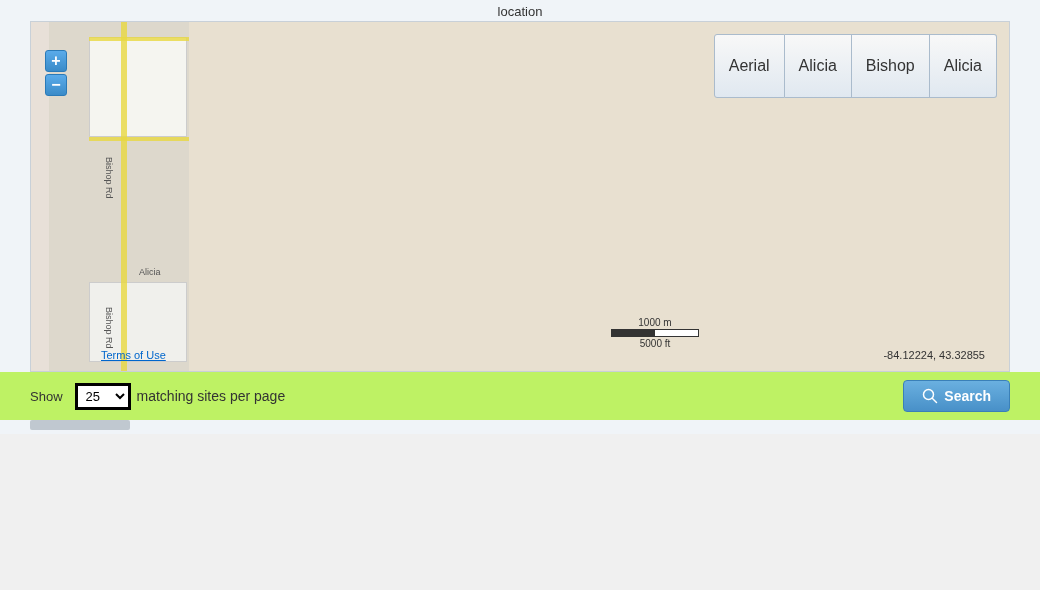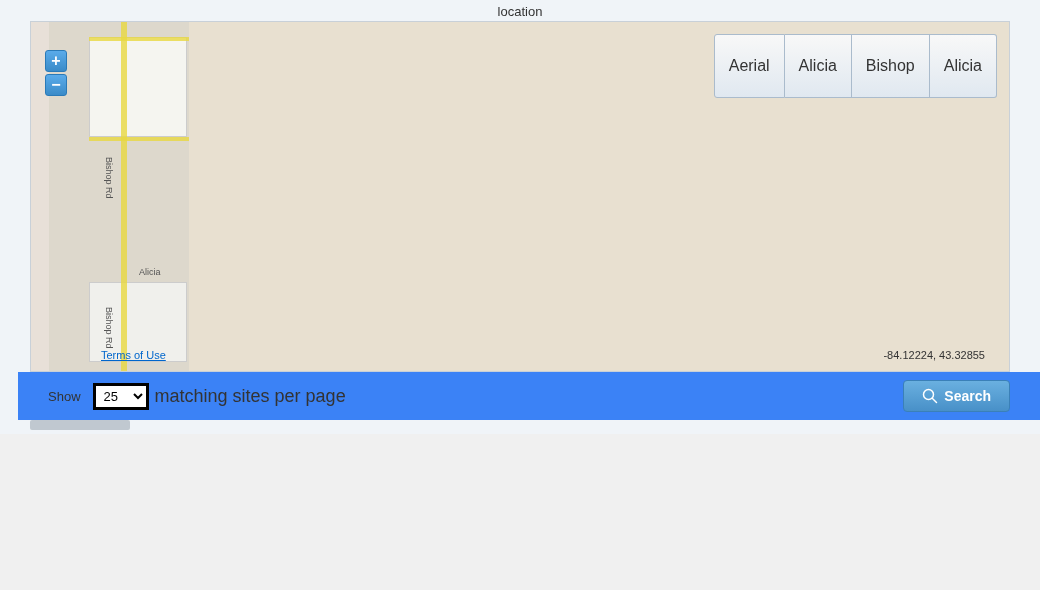--- a/index.html
+++ b/index.html
@@ -257,27 +257,26 @@
       left: 70px;
       font-size: 11px;
       color: #0066cc;
       text-decoration: underline;
       cursor: pointer;
       z-index: 10;
     }
 
     
     .bottom-bar {
-      background: #3b82f6;
+      background: #bef264;
       padding: 8px 30px;
       display: flex;
       align-items: center;
       justify-content: space-between;
       min-height: 44px;
-      margin-left: 18px;
     }
 
     .show-label {
       font-size: 13px;
       color: #333;
       margin-right: 6px;
     }
 
     .show-left {
       display: flex;
@@ -287,21 +286,21 @@
     .per-page-select {
       padding: 2px 4px;
       border: 3px solid #000000;
       background: white;
       font-size: 13px;
       margin: 0 6px;
       cursor: pointer;
     }
 
     .per-page-label {
-      font-size: 18px;
+      font-size: 14px;
       color: #333;
     }
 
     .search-btn {
       background: linear-gradient(to bottom, #6ab0e0, #4890c8);
       border: 1px solid #3a80b8;
       border-radius: 4px;
       padding: 7px 18px;
       color: white;
       font-size: 14px;
@@ -363,20 +362,30 @@
       <button class="zoom-btn">−</button>
     </div>
 
     <div class="map-type-buttons">
       <button class="map-type-btn">Aerial</button>
       <button class="map-type-btn">Alicia</button>
       <button class="map-type-btn">Bishop</button>
       <button class="map-type-btn">Alicia</button>
     </div>
 
+    <div class="scale-bar">
+      <div class="scale-bar-inner">
+        <div class="scale-label-top">1000 m</div>
+        <div class="scale-bar-graphic">
+          <div class="scale-bar-left"></div>
+          <div class="scale-bar-right"></div>
+        </div>
+        <div class="scale-label-bottom">5000 ft</div>
+      </div>
+    </div>
 
     <div class="coordinates">-84.12224, 43.32855</div>
 
     <div class="terms-link">Terms of Use</div>
 
   </div>
 
   <div class="bottom-bar">
     <div class="show-left">
       <span class="show-label">Show</span>

